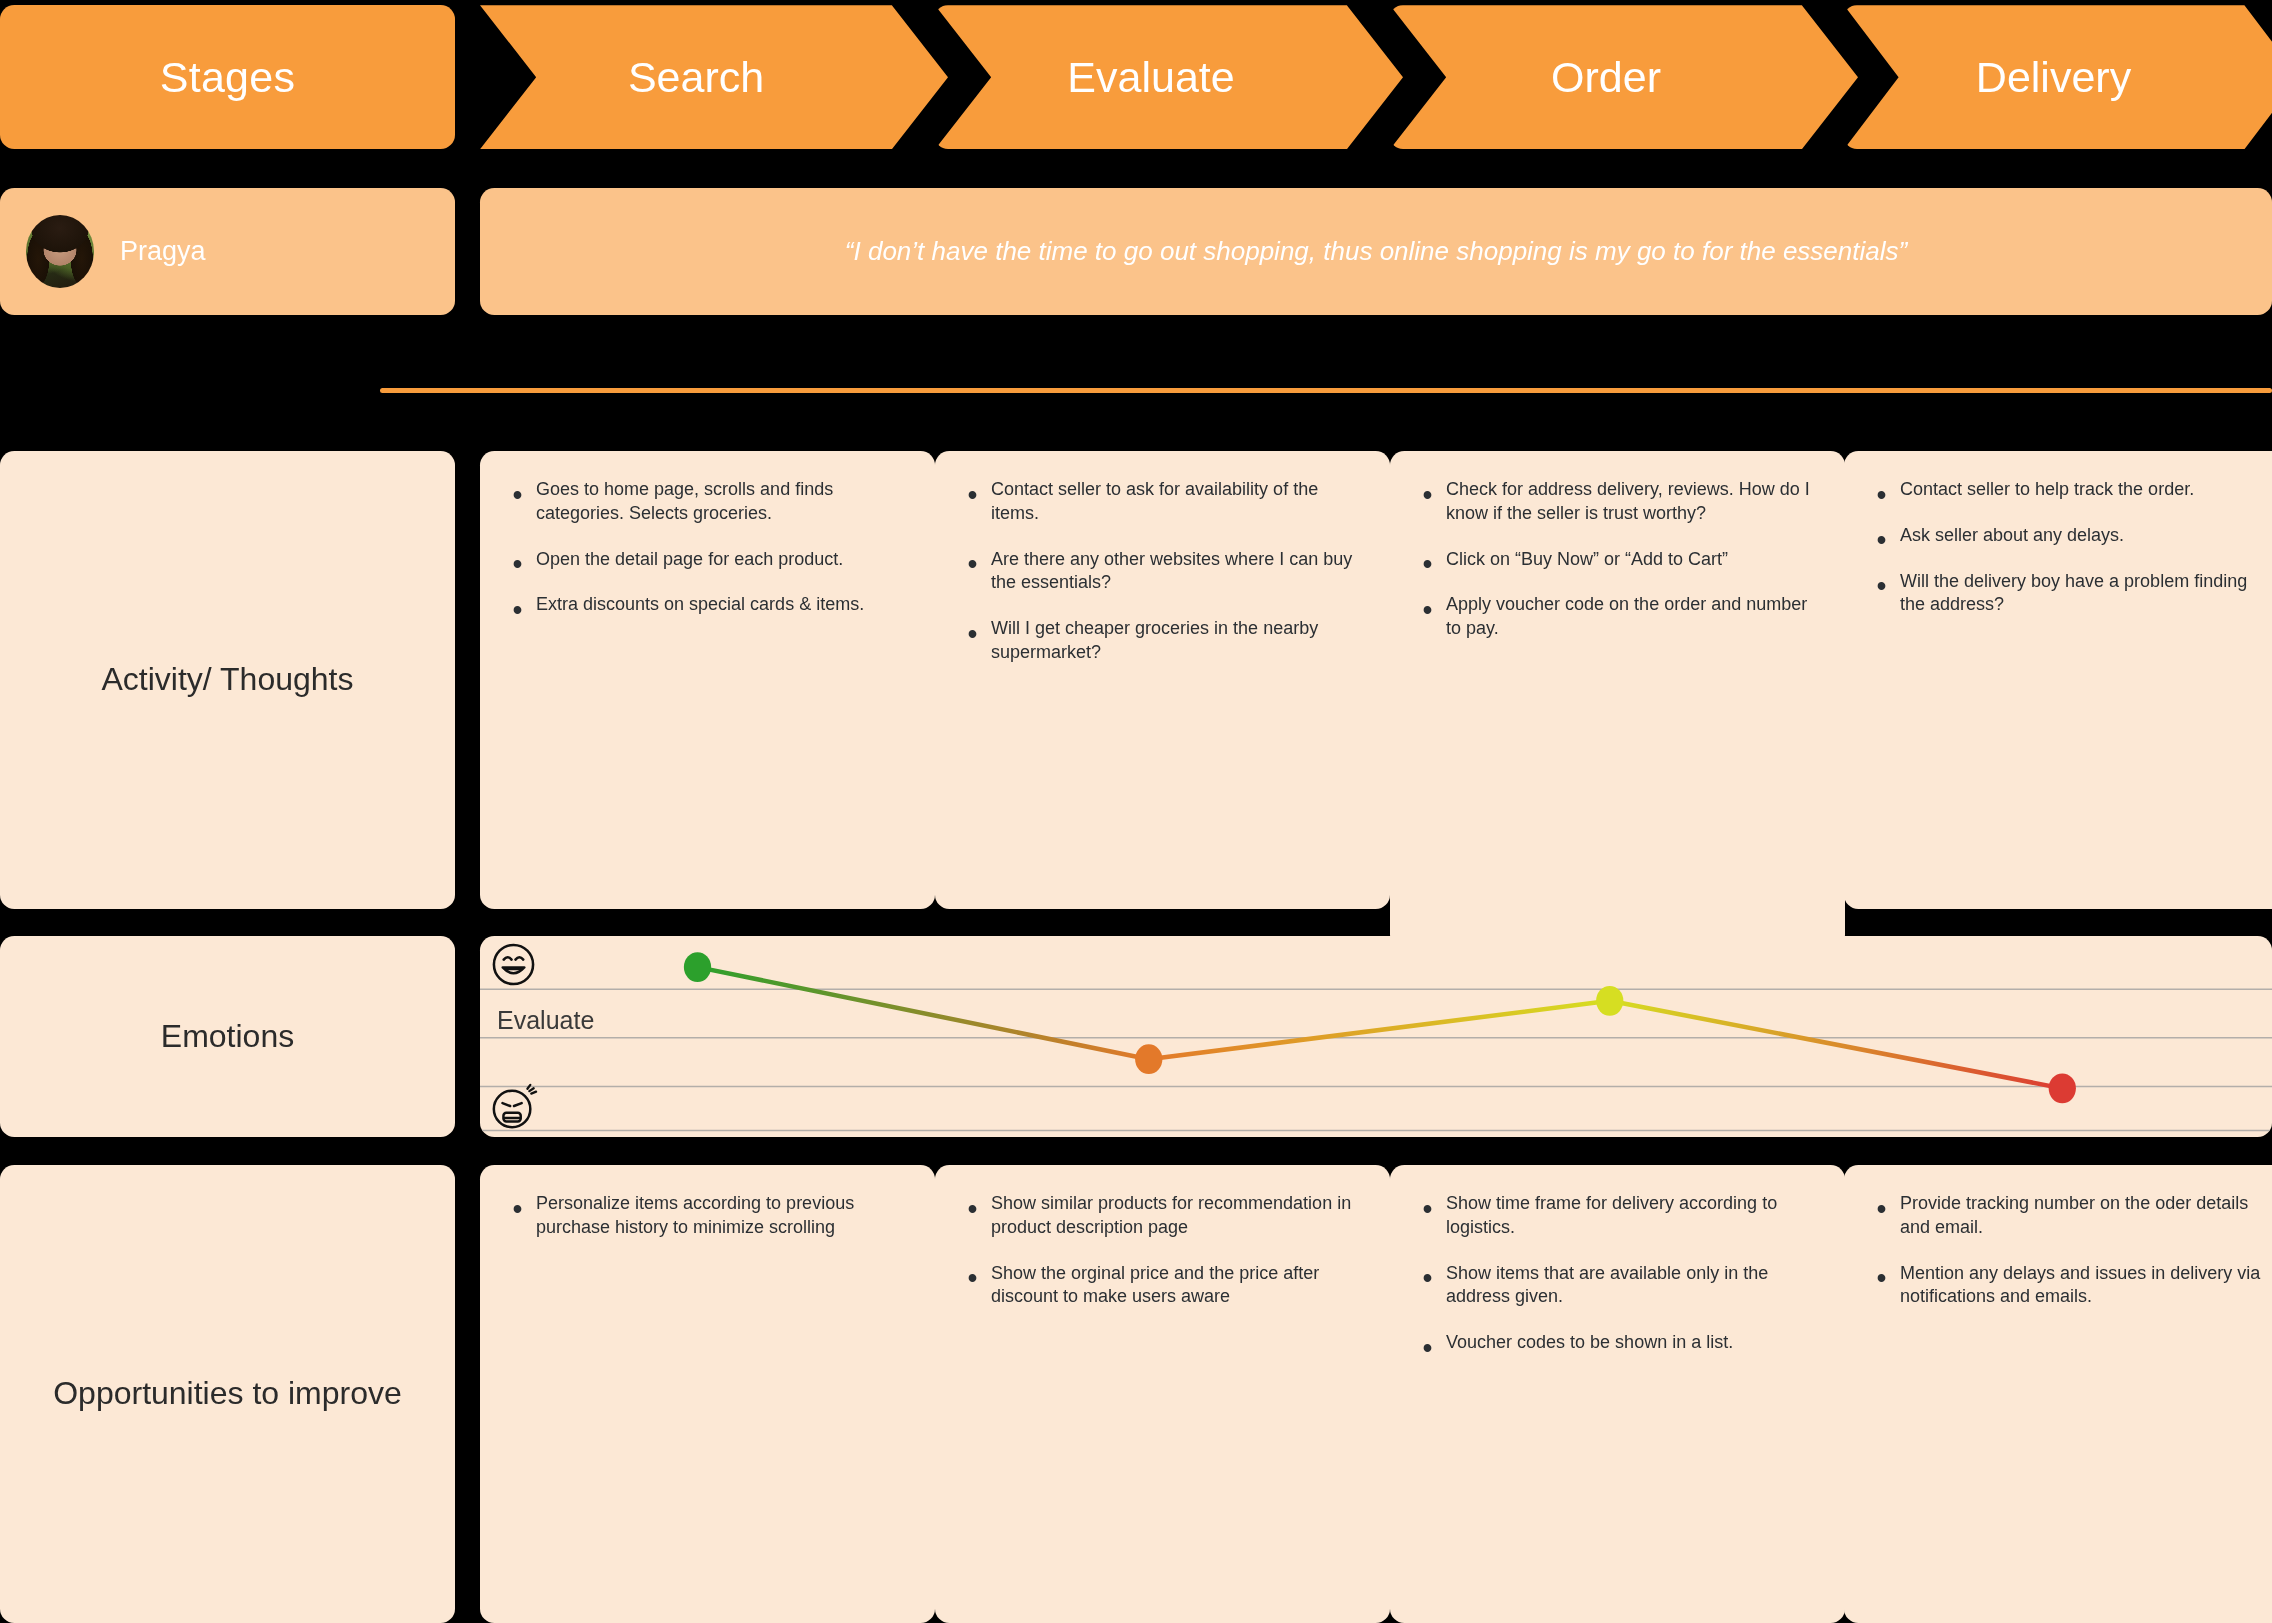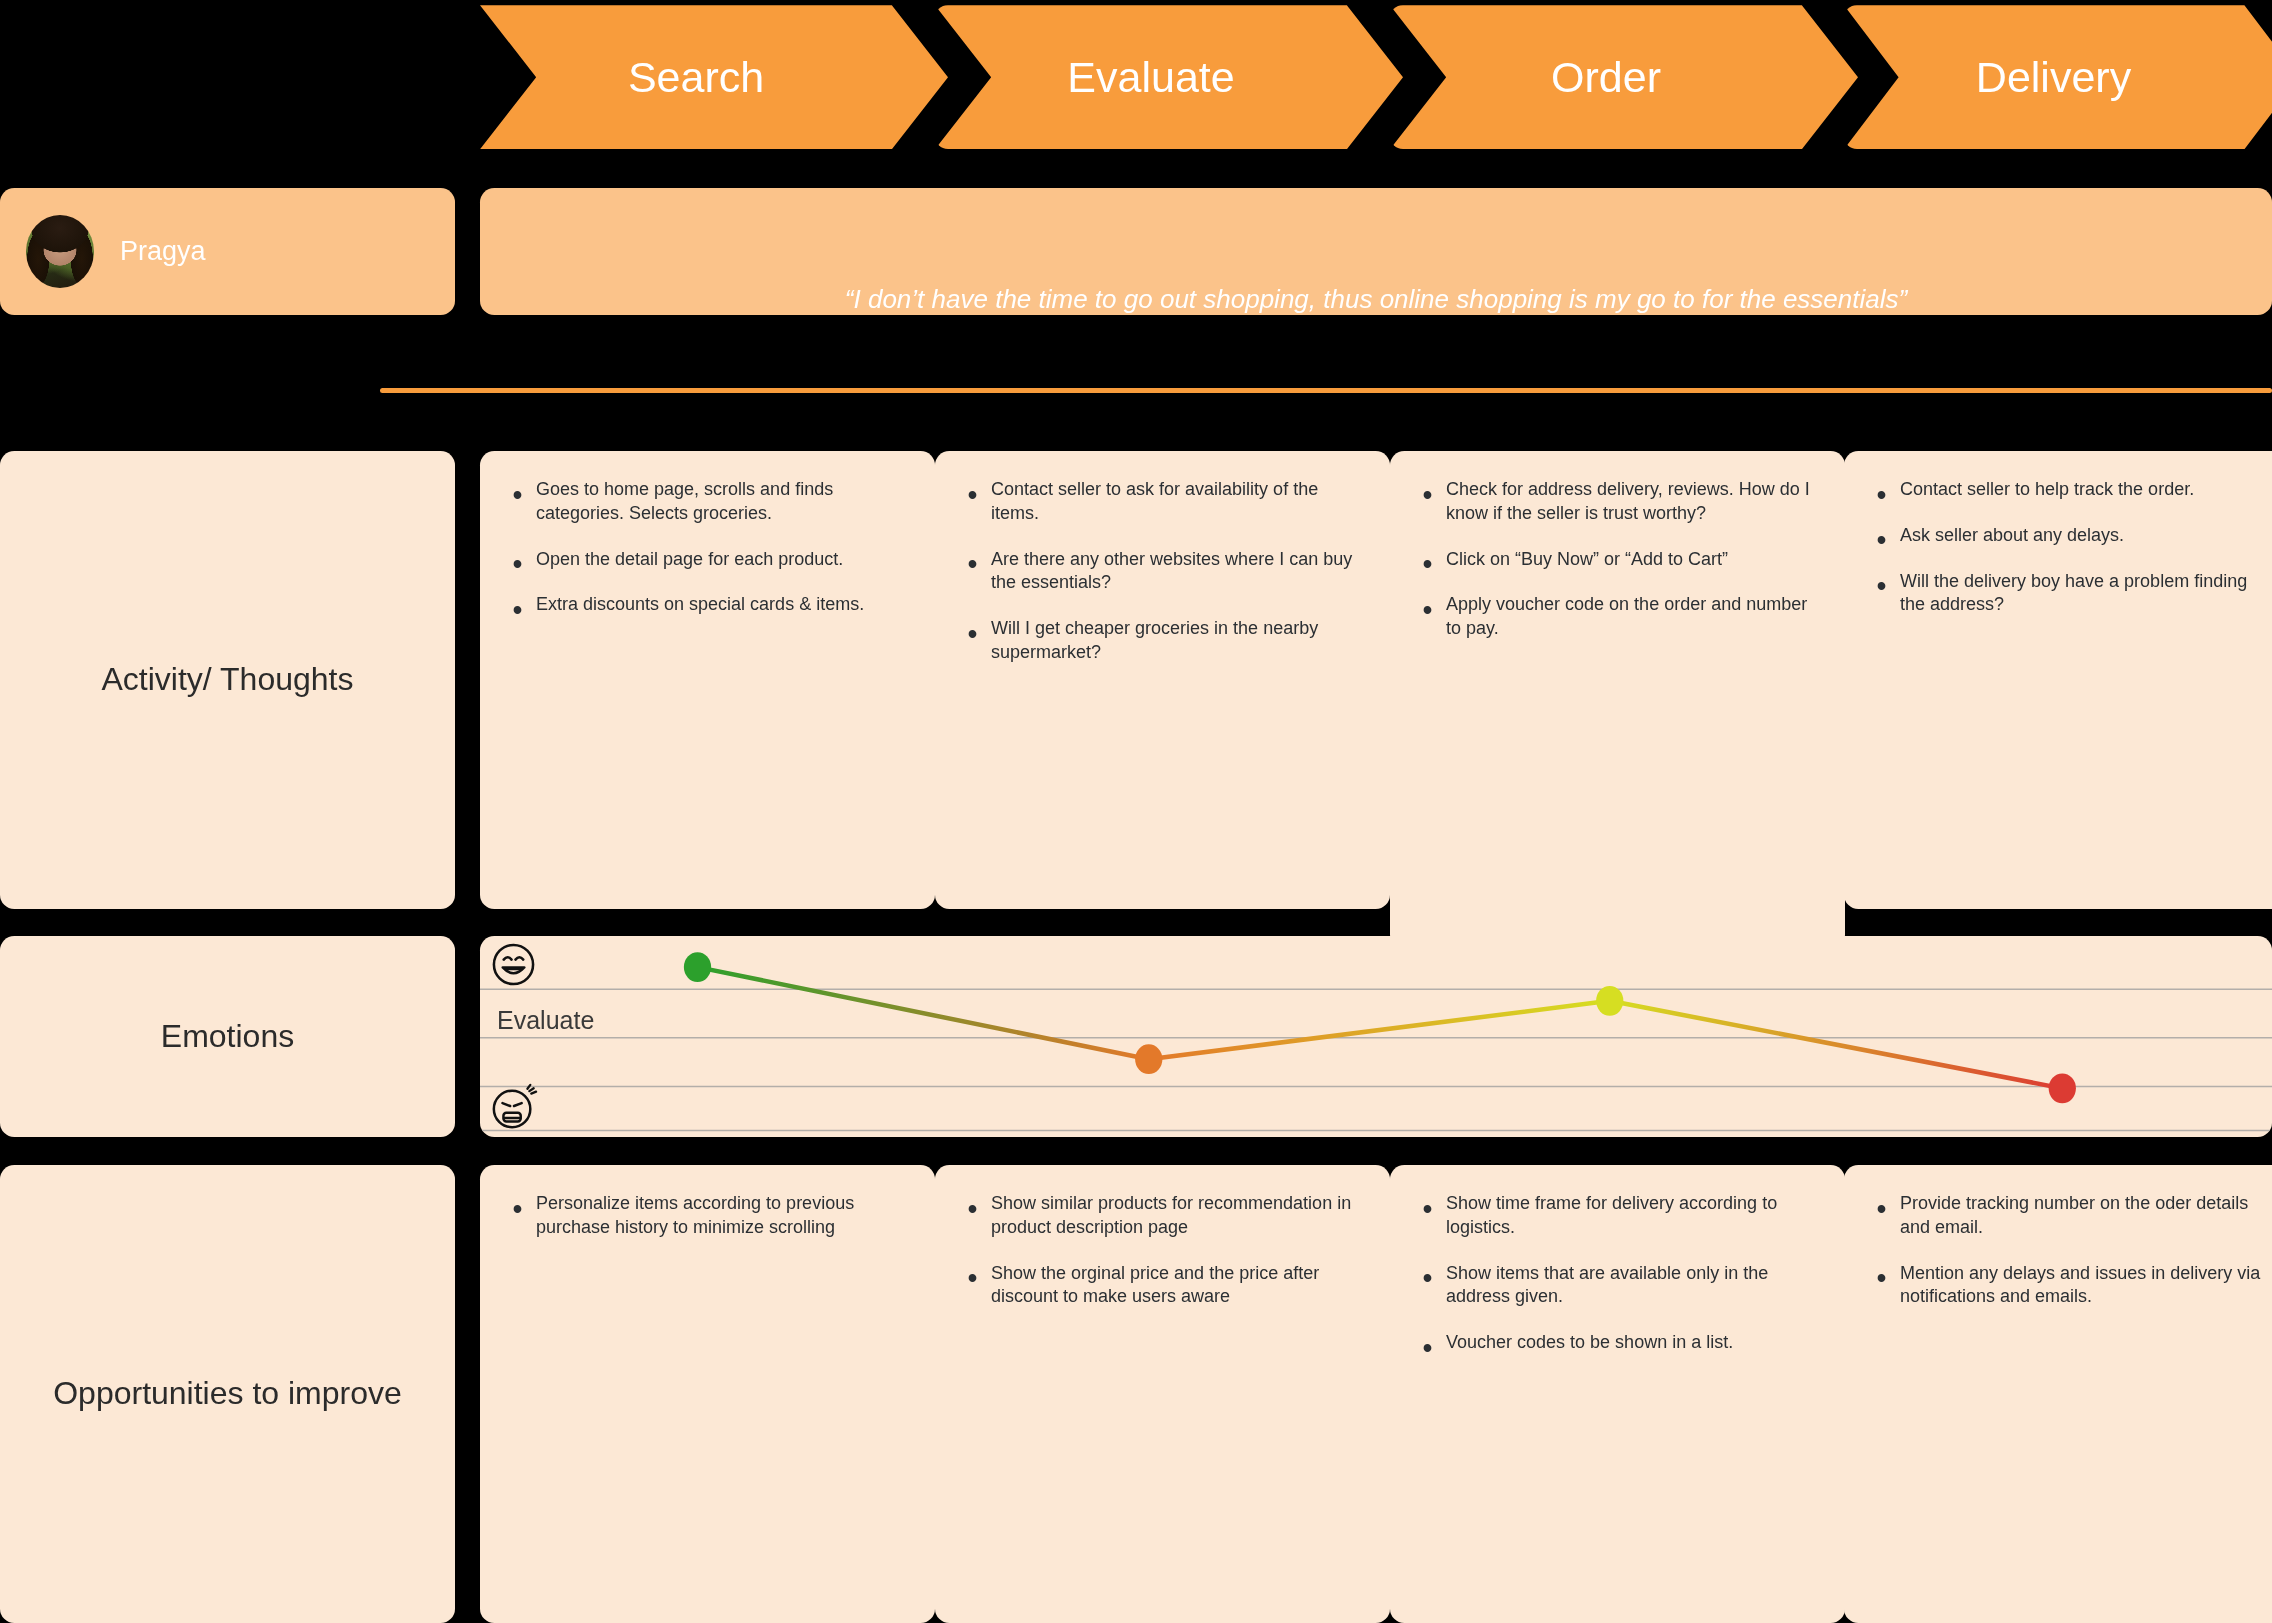--- a/index.html
+++ b/index.html
@@ -57,21 +57,21 @@
       radial-gradient(ellipse 20% 45% at 18% 60%, #241608 0%, #1a1006 80%, transparent 82%),
       radial-gradient(ellipse 20% 45% at 82% 60%, #241608 0%, #1a1006 80%, transparent 82%),
       radial-gradient(circle at 25% 25%, #6f8a3a 0%, #4e6327 40%, transparent 55%),
       radial-gradient(circle at 80% 30%, #7d9a45 0%, #4a5f25 45%, transparent 60%),
       linear-gradient(160deg, #405425 0%, #2b3a19 45%, #20170e 100%);
   }
   .persona-name { color: #fff; font-size: 27px; }
 
   .quote-card {
     background: #FBC38A; border-radius: 14.3px;
-    display: flex; align-items: flex-end; justify-content: center;
+    display: flex; align-items: center; justify-content: center;
     padding: 0 26px;
   }
   .quote-text {
     color: #fff; font-size: 26px; font-style: italic;
     text-align: center; white-space: nowrap;
   }
 
   
   .divider {
     position: absolute; height: 4.5px; background: #F89C3C;
@@ -109,20 +109,23 @@
     position: absolute; left: 17px; top: 70px;
     color: #3a3a3a; font-size: 25px;
   }
   .emoji { position: absolute; }
 </style>
 </head>
 <body>
 
 <div class="map">
 
+  <div class="stage-header stage-label-box" style="left:0px;width:455px;">
+    <span class="stage-text">Stages</span>
+  </div>
 
   <div class="stage-header chevron chev-first" style="left:480px;width:468px;">
     <span class="stage-text">Search</span>
   </div>
 
   <div class="stage-header chevron chev-shape" style="left:935px;width:468px;">
     <span class="stage-text">Evaluate</span>
   </div>
 
   <div class="stage-header chevron chev-shape" style="left:1390px;width:468px;">

